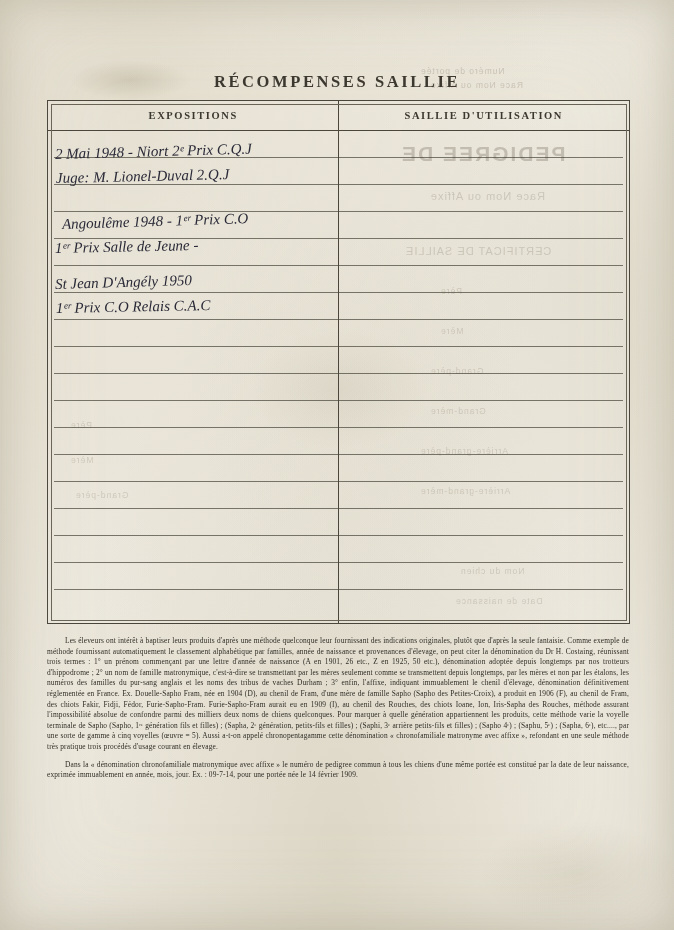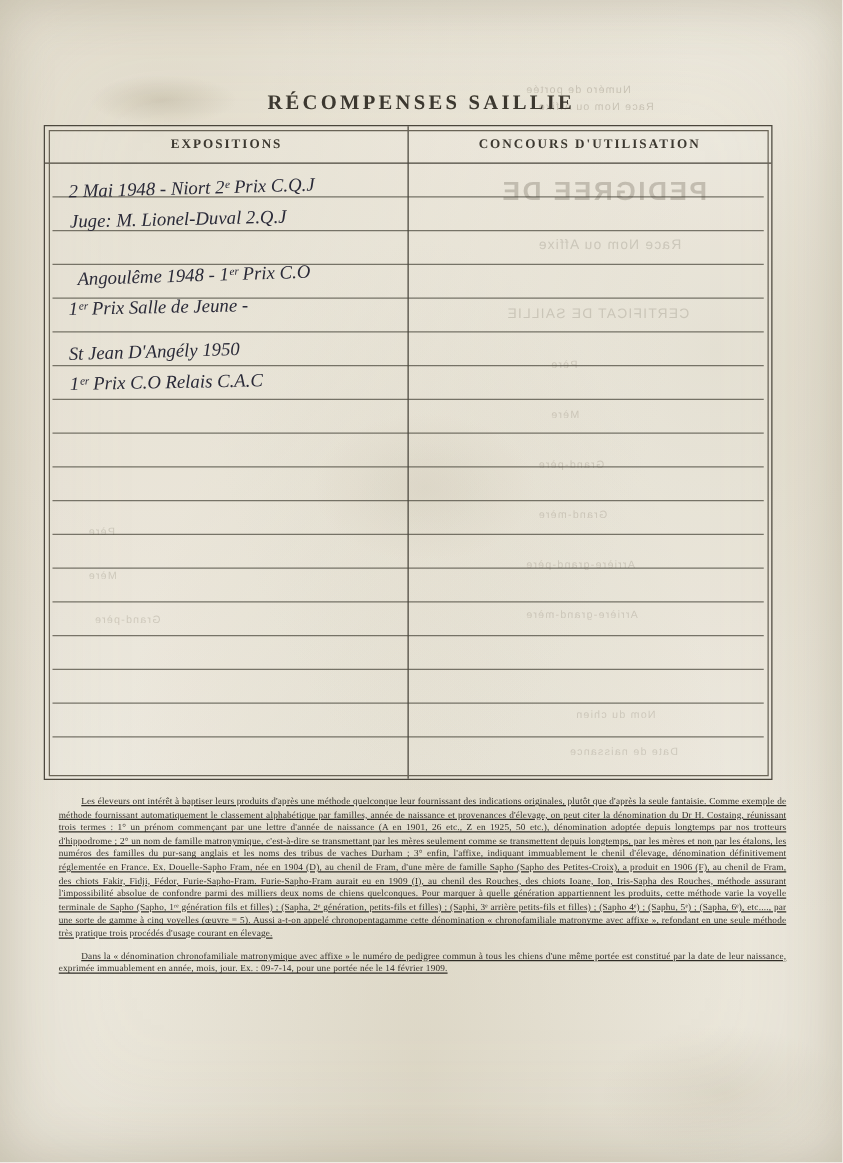--- a/index.html
+++ b/index.html
@@ -64,21 +64,21 @@
     font-family: "Liberation Serif", serif;
     font-size: 16.5px;
     font-weight: bold;
     letter-spacing: 2.6px;
     color: #3c3830;
   }
 
   
   .table-frame {
     position: absolute;
-    left: 35px;
+    left: 47px;
     top: 100px;
     width: 581px;
     height: 522px;
     border: 1.6px solid #4a463c;
     background: rgba(255,255,255,0.13);
   }
   .table-frame::after {
     content: "";
     position: absolute;
     inset: 2.5px;
@@ -141,21 +141,20 @@
   .footer {
     position: absolute;
     left: 47px;
     top: 636px;
     width: 582px;
     font-family: "Liberation Serif", serif;
     font-size: 7.4px;
     line-height: 10.6px;
     color: #2f2c26;
     text-align: justify;
-    text-decoration: underline;
   }
   .footer p { margin: 0 0 7px 0; text-indent: 18px; }
   .footer .sp { letter-spacing: 0.15px; }
 
   
   .smudge {
     position: absolute;
     border-radius: 50%;
     pointer-events: none;
   }
@@ -185,21 +184,21 @@
 
   <div class="smudge" style="left:70px; top:60px; width:120px; height:40px; background:radial-gradient(ellipse, rgba(160,150,125,0.28), rgba(160,150,125,0) 70%);"></div>
   <div class="smudge" style="left:250px; top:330px; width:180px; height:120px; background:radial-gradient(ellipse, rgba(170,160,135,0.18), rgba(170,160,135,0) 70%);"></div>
   <div class="smudge" style="left:480px; top:820px; width:200px; height:110px; background:radial-gradient(ellipse, rgba(175,165,140,0.22), rgba(175,165,140,0) 70%);"></div>
 
   <div class="doc-title">RÉCOMPENSES  SAILLIE</div>
 
   <div class="table-frame">
     <div class="head-row">
       <div class="head-cell">EXPOSITIONS</div>
-      <div class="head-cell">CONCOURS  D'UTILISATION</div>
+      <div class="head-cell">SAILLIE  D'UTILISATION</div>
     </div>
     <div class="col-divider"></div>
     <div class="rules">
       <div class="rule" style="top:27px;"></div>
       <div class="rule" style="top:54px;"></div>
       <div class="rule" style="top:81px;"></div>
       <div class="rule" style="top:108px;"></div>
       <div class="rule" style="top:135px;"></div>
       <div class="rule" style="top:162px;"></div>
       <div class="rule" style="top:189px;"></div>

